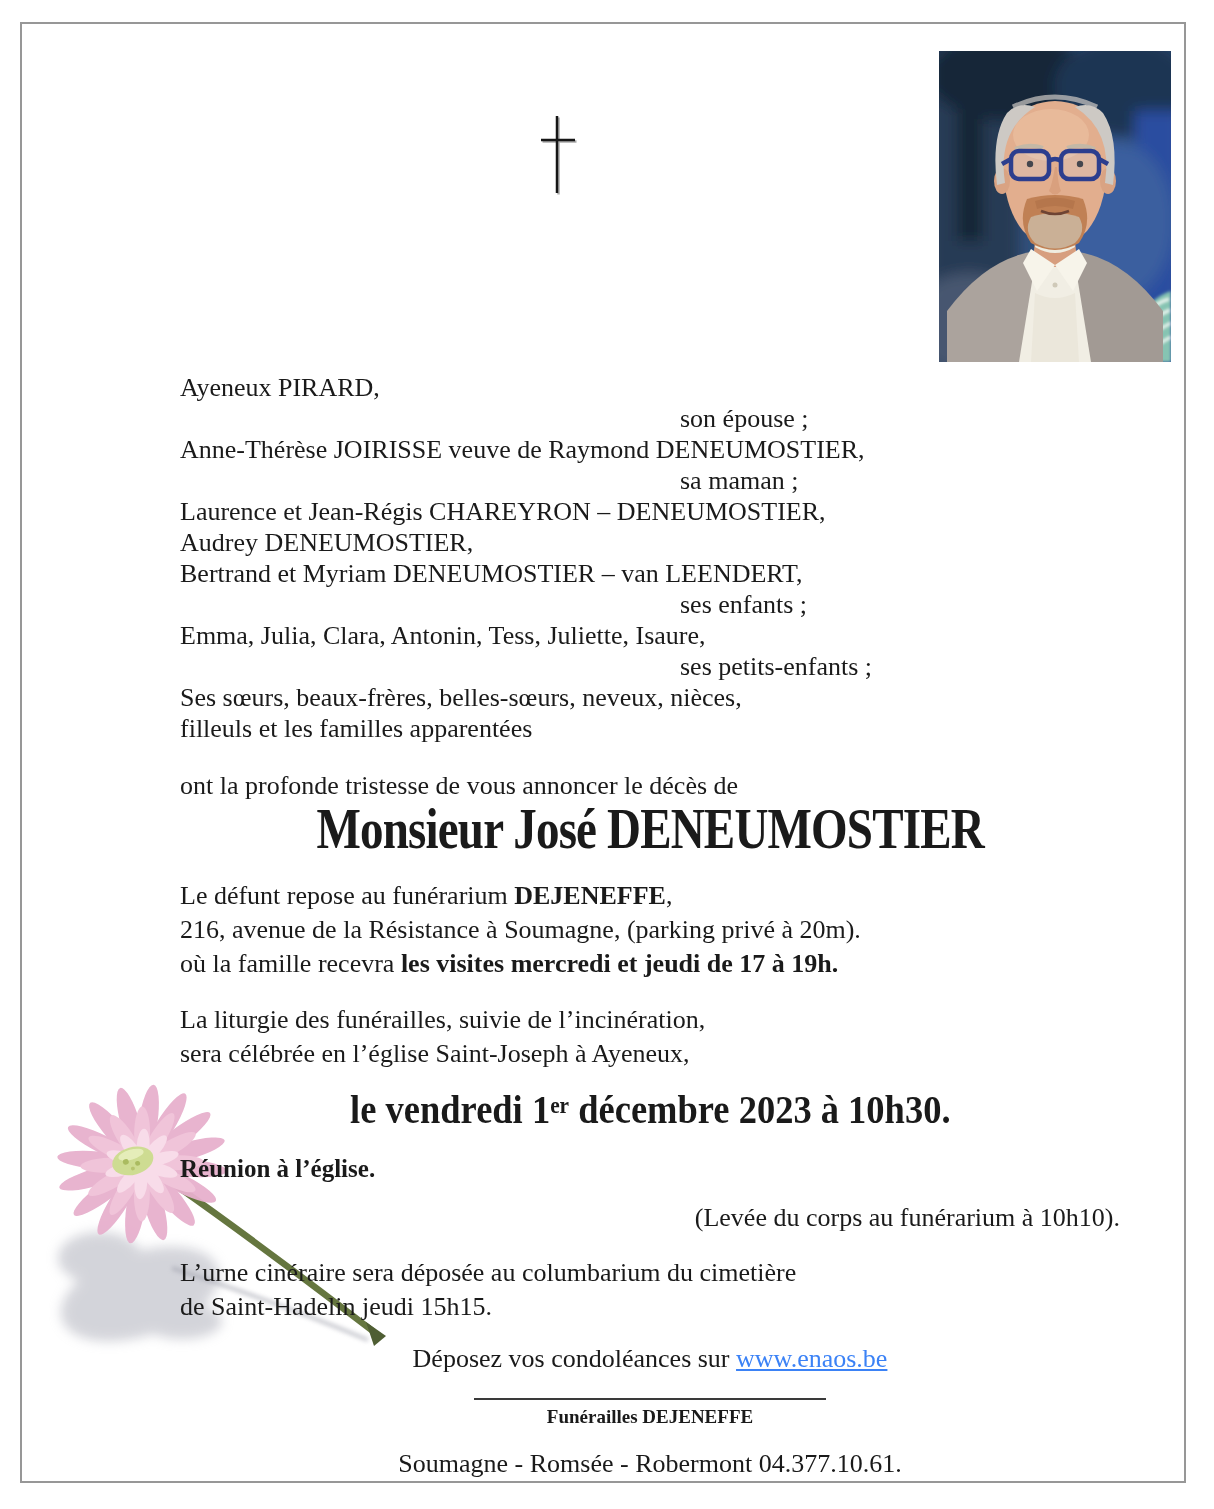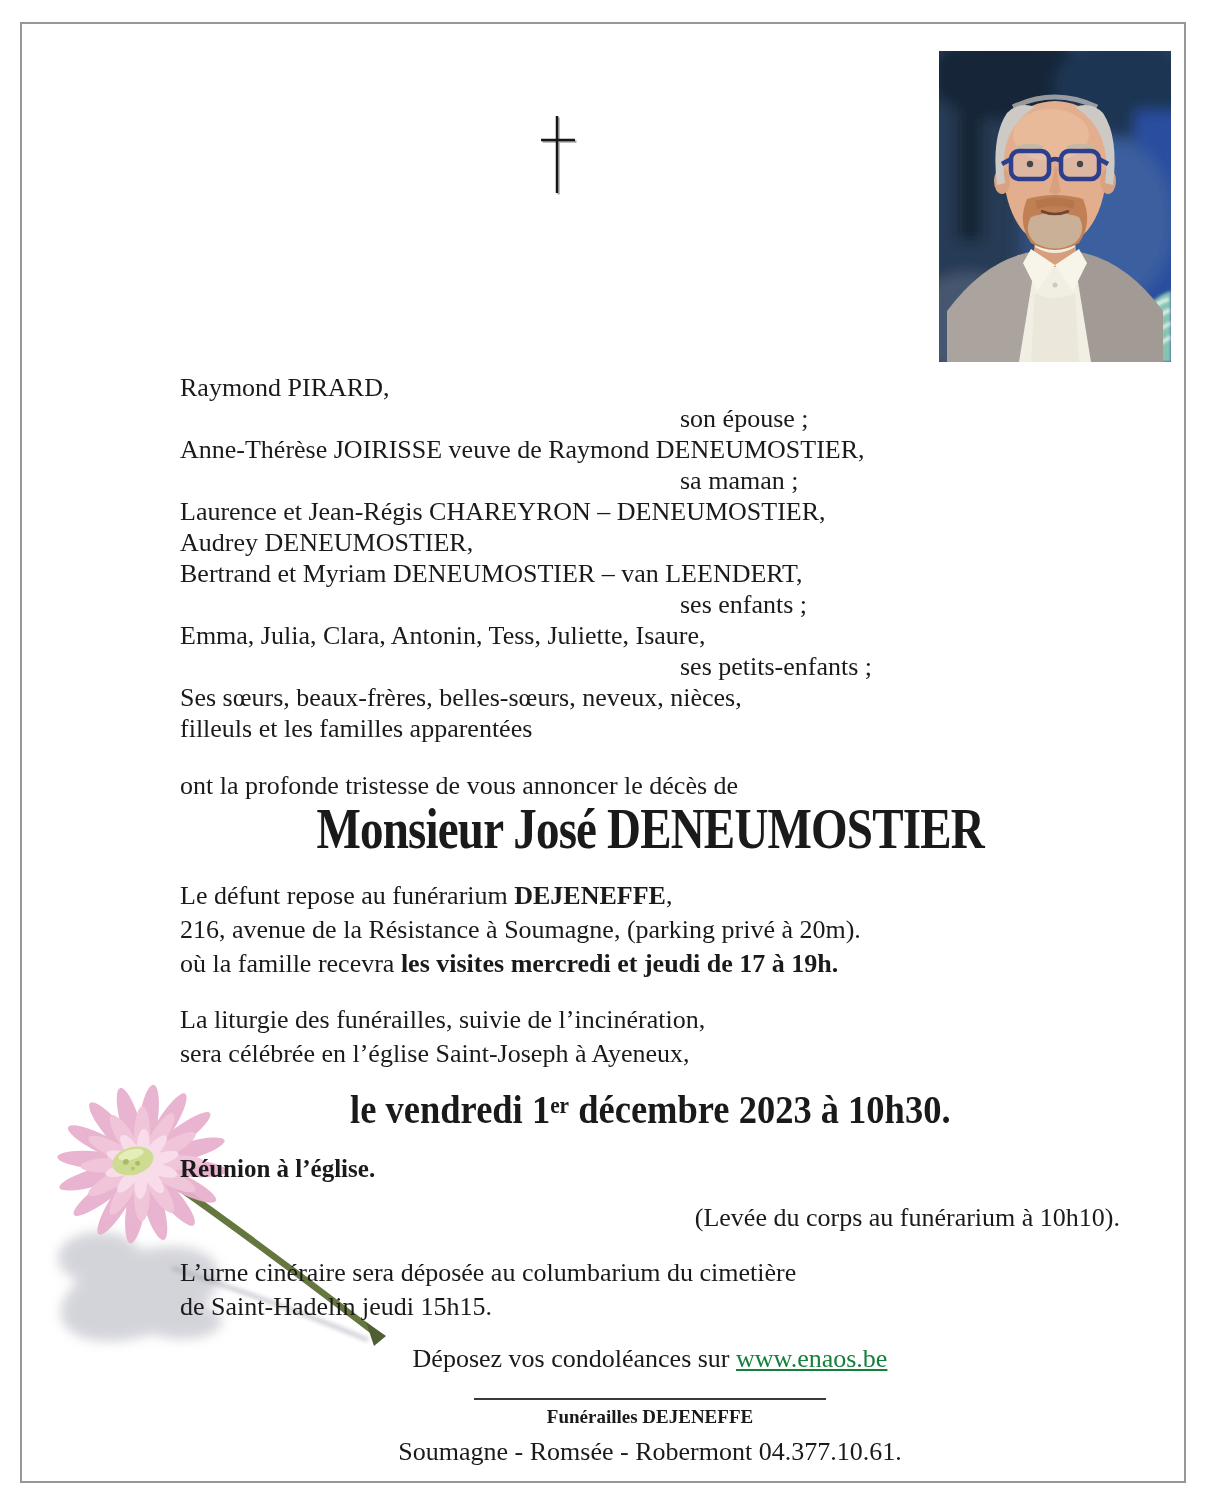--- a/index.html
+++ b/index.html
@@ -23,24 +23,24 @@
   .subtitle{margin:2px 0 0 0;font-size:26px;line-height:32px;font-weight:bold;text-align:center;}
   .cblock{margin:0;font-size:26px;line-height:34px;}
   .mt1{margin-top:22px;}
   .mt2{margin-top:22px;}
   .dateline{margin:10px 0 0 0;text-align:center;font-size:41px;line-height:48px;font-weight:bold;}
   .squeeze2{display:inline-block;transform:scaleX(0.89);transform-origin:center;white-space:nowrap;}
   .dateline sup{font-size:24px;vertical-align:10px;}
   .meeting{margin:20px 0 16px 0;text-align:left;font-size:25px;line-height:32px;font-weight:bold;}
   .levee{margin:0;text-align:right;font-size:26px;line-height:33px;}
   .condol{margin:18px 0 0 0;text-align:center;font-size:26px;line-height:34px;}
-  .condol a{color:#15803d;text-decoration:underline;}
+  .condol a{color:#3b82f6;text-decoration:underline;}
   .footer-sep{margin:22px auto 0 auto;width:352px;border-top:2px solid #3a3a3a;height:0;}
   .company{margin:2px 0 0 0;text-align:center;font-size:19px;line-height:30px;font-weight:bold;}
-  .locations{margin:4px;text-align:center;font-size:26px;line-height:32px;}
+  .locations{margin:16px;text-align:center;font-size:26px;line-height:32px;}
   b{font-weight:bold;}
 </style>
 </head>
 <body>
 
 <div class="frame"></div>
 
 <div class="cross">
   <svg width="42" height="86" aria-hidden="true">
     <line x1="19.5" y1="5.5" x2="19.5" y2="82.5" stroke="#aaaaaa" stroke-width="2.5"></line>
@@ -179,21 +179,21 @@
       <ellipse cx="-8" cy="-13" rx="13" ry="5.5" fill="#e9f0c0" opacity="0.85"></ellipse>
       <circle cx="-15" cy="-7" r="3" fill="#aabb60"></circle>
       <circle cx="-4" cy="-2" r="2.5" fill="#aabb60"></circle>
       <circle cx="-10" cy="2" r="2" fill="#b7c46e"></circle>
     </g>
   </svg>
 </div>
 
 <main class="content">
   <section>
-    <div class="fline">Raymond PIRARD,</div>
+    <div class="fline">Ayeneux PIRARD,</div>
     <div class="fline rel">son épouse ;</div>
     <div class="fline">Anne-Thérèse JOIRISSE veuve de Raymond DENEUMOSTIER,</div>
     <div class="fline rel">sa maman ;</div>
     <div class="fline">Laurence et Jean-Régis CHAREYRON – DENEUMOSTIER,</div>
     <div class="fline">Audrey DENEUMOSTIER,</div>
     <div class="fline">Bertrand et Myriam DENEUMOSTIER – van LEENDERT,</div>
     <div class="fline rel">ses enfants ;</div>
     <div class="fline">Emma, Julia, Clara, Antonin, Tess, Juliette, Isaure,</div>
     <div class="fline rel">ses petits-enfants ;</div>
     <div class="fline">Ses sœurs, beaux-frères, belles-sœurs, neveux, nièces,</div>

